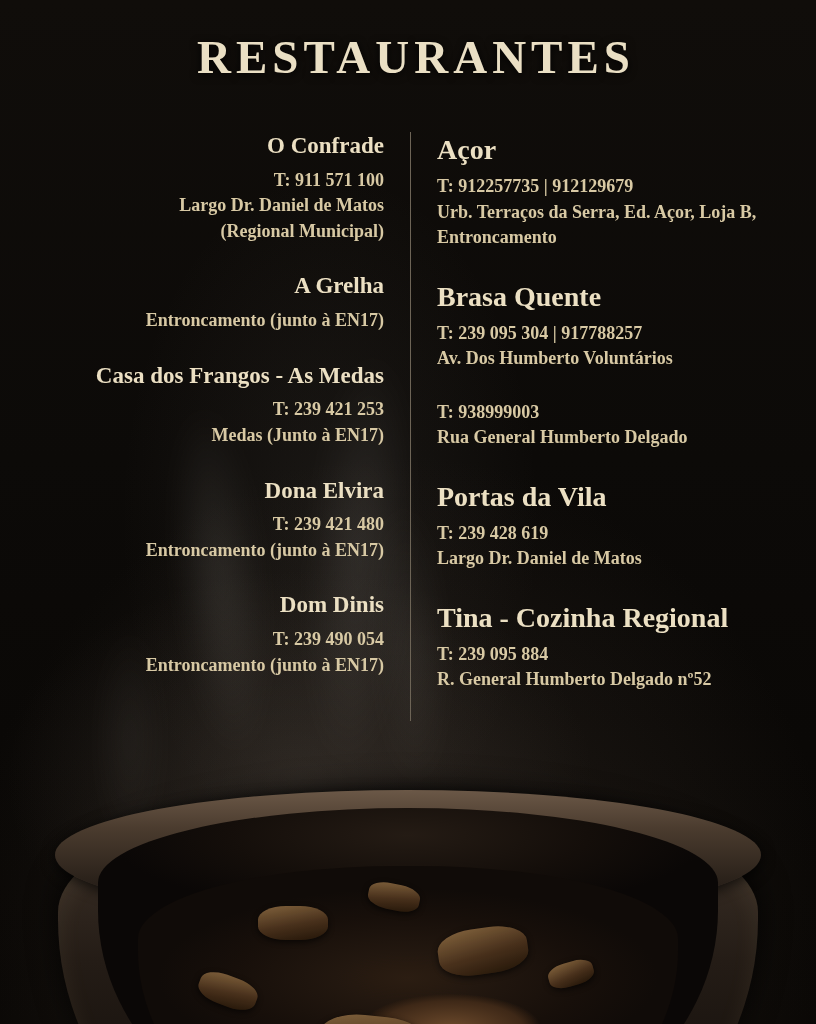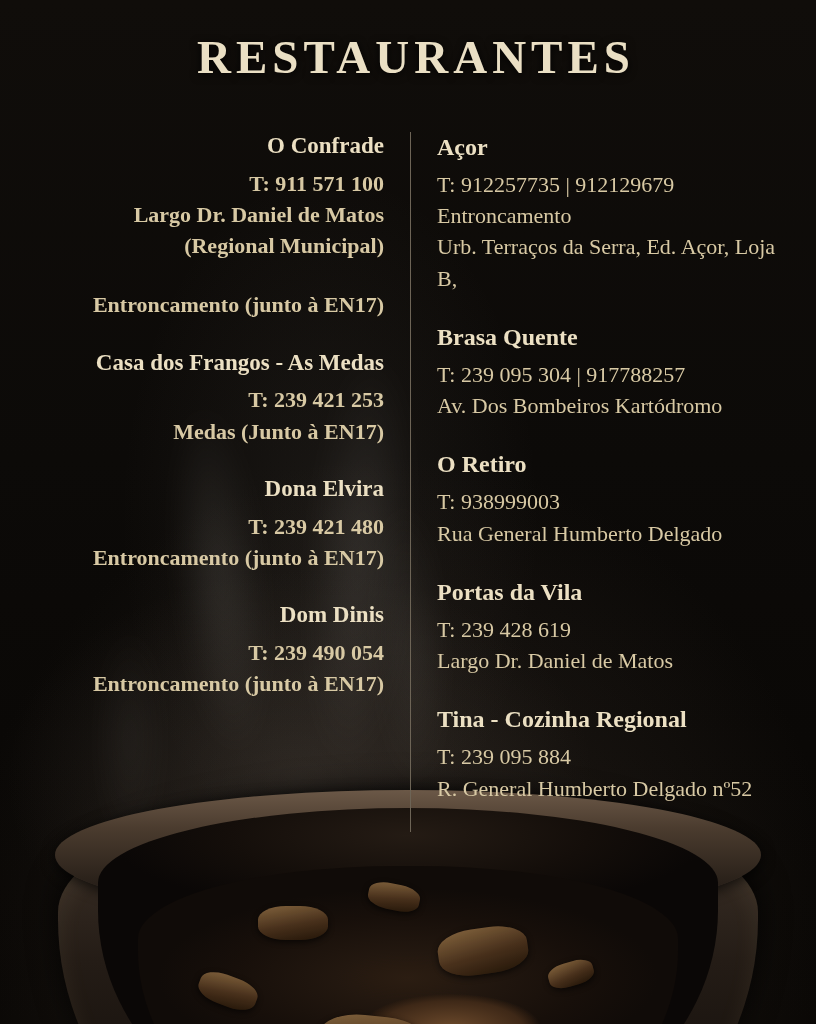--- a/index.html
+++ b/index.html
@@ -159,27 +159,27 @@
   }
   .entry { margin-bottom: 28px; }
   .entry-name {
     font-size: 23px;
     font-weight: 700;
     color: #ece0c3;
     line-height: 1.25;
     margin-bottom: 7px;
   }
   .entry-line {
-    font-size: 22px;
+    font-size: 18px;
     font-weight: 700;
     color: #d8c9a4;
     line-height: 1.42;
   }
-  .col-right .entry-name { font-size: 24px; }
-  .col-right .entry-line { font-weight: 400; }
+  .col-right .entry-name { font-size: 28px; }
+  .col-right .entry-line { font-weight: 700; }
 </style>
 </head>
 <body>
 
 <div class="bg"></div>
 <div class="smoke s1"></div>
 <div class="smoke s2"></div>
 <div class="smoke s3"></div>
 <div class="smoke s4"></div>
 
@@ -204,20 +204,21 @@
 
   <div class="columns">
     <div class="col col-left">
         <div class="entry">
           <div class="entry-name">O Confrade</div>
           <div class="entry-line">T: 911 571 100</div>
           <div class="entry-line">Largo Dr. Daniel de Matos</div>
           <div class="entry-line">(Regional Municipal)</div>
         </div>
         <div class="entry">
+          <div class="entry-name">A Grelha</div>
           <div class="entry-line">Entroncamento (junto à EN17)</div>
         </div>
         <div class="entry">
           <div class="entry-name">Casa dos Frangos - As Medas</div>
           <div class="entry-line">T: 239 421 253</div>
           <div class="entry-line">Medas (Junto à EN17)</div>
         </div>
         <div class="entry">
           <div class="entry-name">Dona Elvira</div>
           <div class="entry-line">T: 239 421 480</div>
@@ -226,30 +227,29 @@
         <div class="entry">
           <div class="entry-name">Dom Dinis</div>
           <div class="entry-line">T: 239 490 054</div>
           <div class="entry-line">Entroncamento (junto à EN17)</div>
         </div>
       </div>
     <div class="col col-right">
         <div class="entry">
           <div class="entry-name">Açor</div>
           <div class="entry-line">T: 912257735  |  912129679</div>
+          <div class="entry-line">Urb. Terraços da Serra, Ed. Açor, Loja B,</div>
           <div class="entry-line">Entroncamento</div>
-          <div class="entry-line">Urb. Terraços da Serra, Ed. Açor, Loja B,</div>
         </div>
         <div class="entry">
           <div class="entry-name">Brasa Quente</div>
           <div class="entry-line">T: 239 095 304  |  917788257</div>
-          <div class="entry-line">Av. Dos Bombeiros Kartódromo</div>
-        </div>
-        <div class="entry">
-          <div class="entry-name">O Retiro</div>
+          <div class="entry-line">Av. Dos Humberto Voluntários</div>
+        </div>
+        <div class="entry">
           <div class="entry-line">T: 938999003</div>
           <div class="entry-line">Rua General Humberto Delgado</div>
         </div>
         <div class="entry">
           <div class="entry-name">Portas da Vila</div>
           <div class="entry-line">T: 239 428 619</div>
           <div class="entry-line">Largo Dr. Daniel de Matos</div>
         </div>
         <div class="entry">
           <div class="entry-name">Tina - Cozinha Regional</div>

